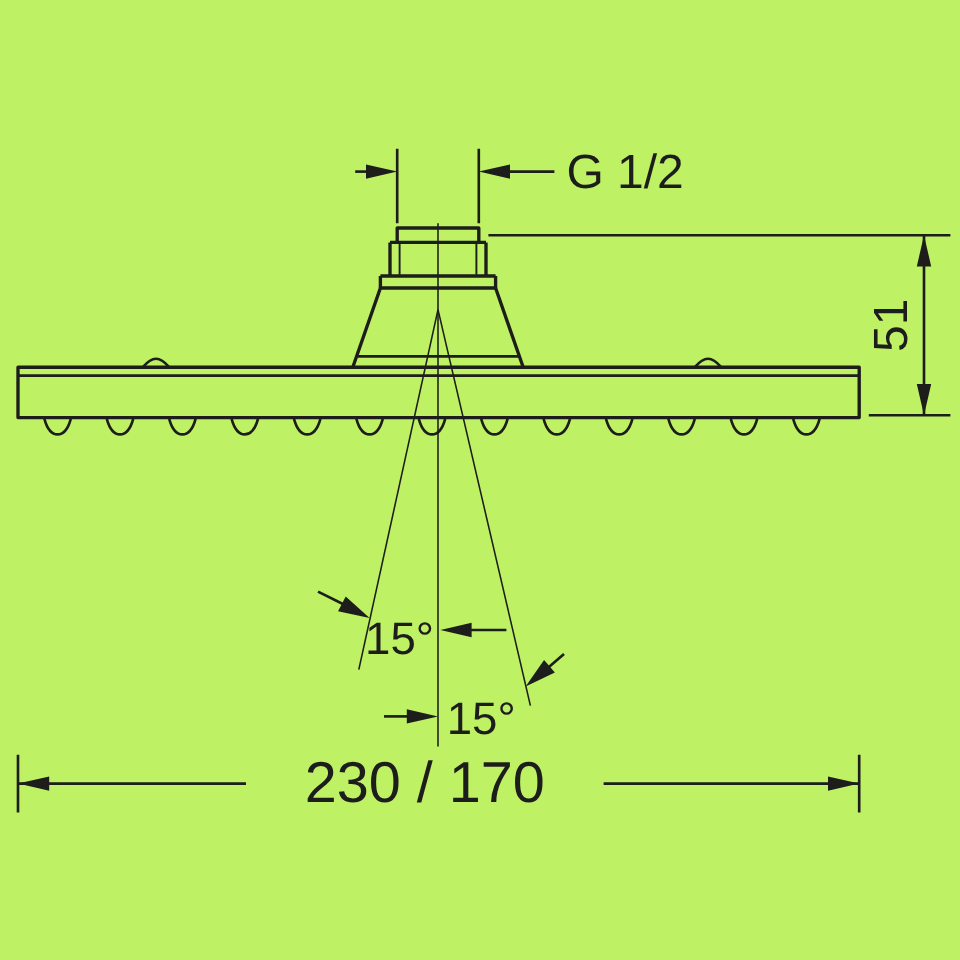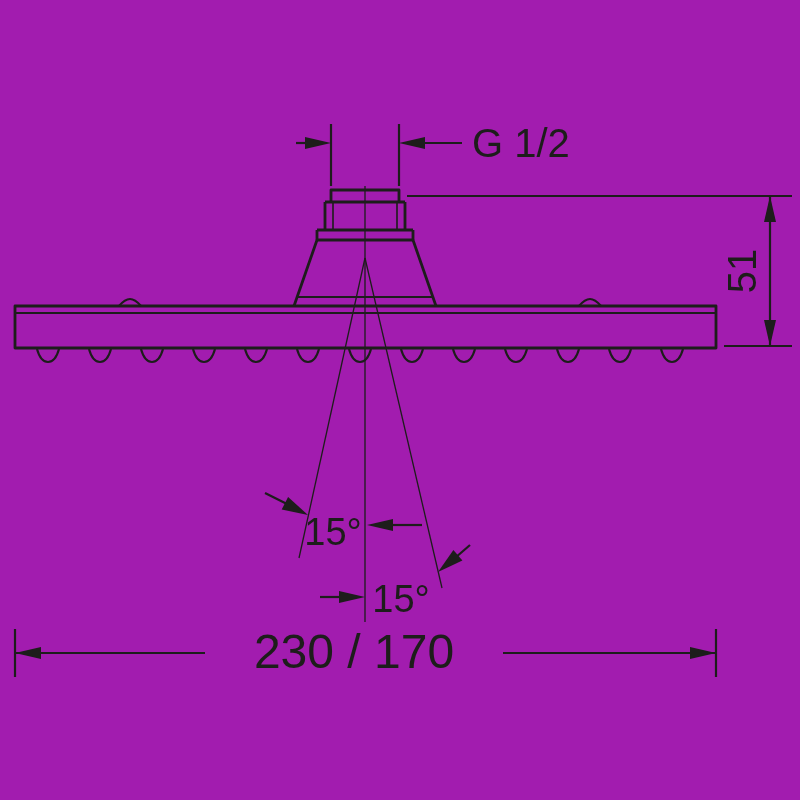--- a/index.html
+++ b/index.html
@@ -1,16 +1,16 @@
 <!DOCTYPE html>
 <html><head>
 <meta charset="utf-8">
 <style>
   html,body{margin:0;padding:0;background:#ffffff;width:800px;height:800px;overflow:hidden;}
-  .canvas{position:relative;width:800px;height:800px;background:#a21caf;}
+  .canvas{position:relative;width:800px;height:800px;background:#bef264;}
   svg{display:block;}
   .ln{fill:none;stroke:#1d1d1b;stroke-width:2.8;stroke-linejoin:round;}
   .ln2{fill:none;stroke:#1d1d1b;stroke-width:2.2;stroke-linejoin:round;}
   .lnthin{fill:none;stroke:#1d1d1b;stroke-width:1.3;}
   .lnfacet{fill:none;stroke:#1d1d1b;stroke-width:1.6;}
   .fl{fill:#1d1d1b;stroke:none;}
   text{font-family:"Liberation Sans","DejaVu Sans",sans-serif;fill:#1d1d1b;}
   .t40{font-size:40px;}
   .t38{font-size:38px;}
   .t48{font-size:48px;}

